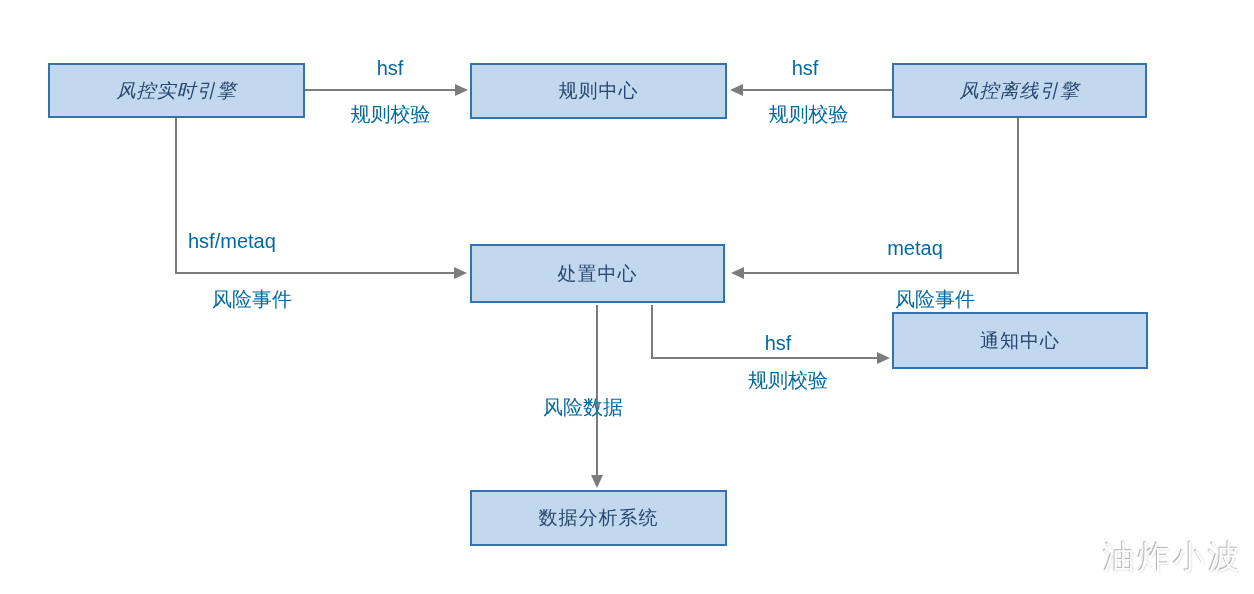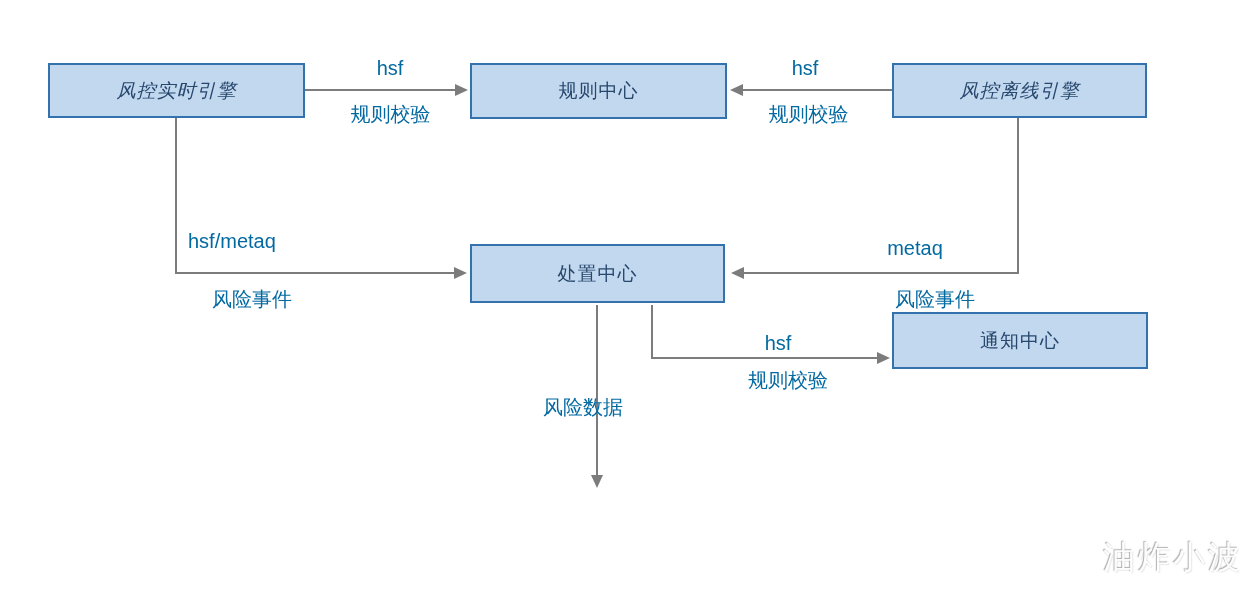--- a/index.html
+++ b/index.html
@@ -108,20 +108,23 @@
   </div>
   <div class="node" style="left:892px; top:63px; width:255px; height:55px;font-style:italic;">
     <span>风控离线引擎</span>
   </div>
   <div class="node" style="left:470px; top:244px; width:255px; height:59px;">
     <span>处置中心</span>
   </div>
   <div class="node" style="left:892px; top:312px; width:256px; height:57px;">
     <span>通知中心</span>
   </div>
+  <div class="node" style="left:470px; top:490px; width:257px; height:56px;">
+    <span>数据分析系统</span>
+  </div>
 
   <div class="elabel" style="left:340px; top:55px; width:100px;">hsf</div>
   <div class="elabel" style="left:328px; top:101px; width:125px;">规则校验</div>
 
   <div class="elabel" style="left:755px; top:55px; width:100px;">hsf</div>
   <div class="elabel" style="left:746px; top:101px; width:125px;">规则校验</div>
 
   <div class="elabel left-align" style="left:188px; top:228px; width:160px;">hsf/metaq</div>
   <div class="elabel" style="left:197px; top:286px; width:110px;">风险事件</div>
 

